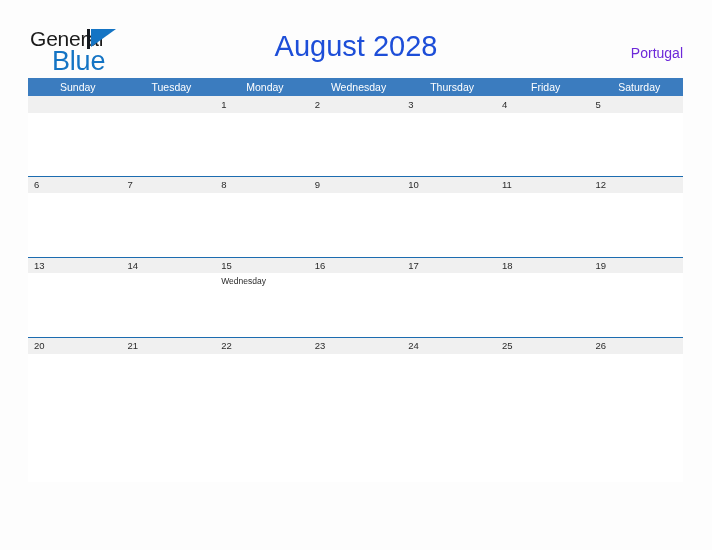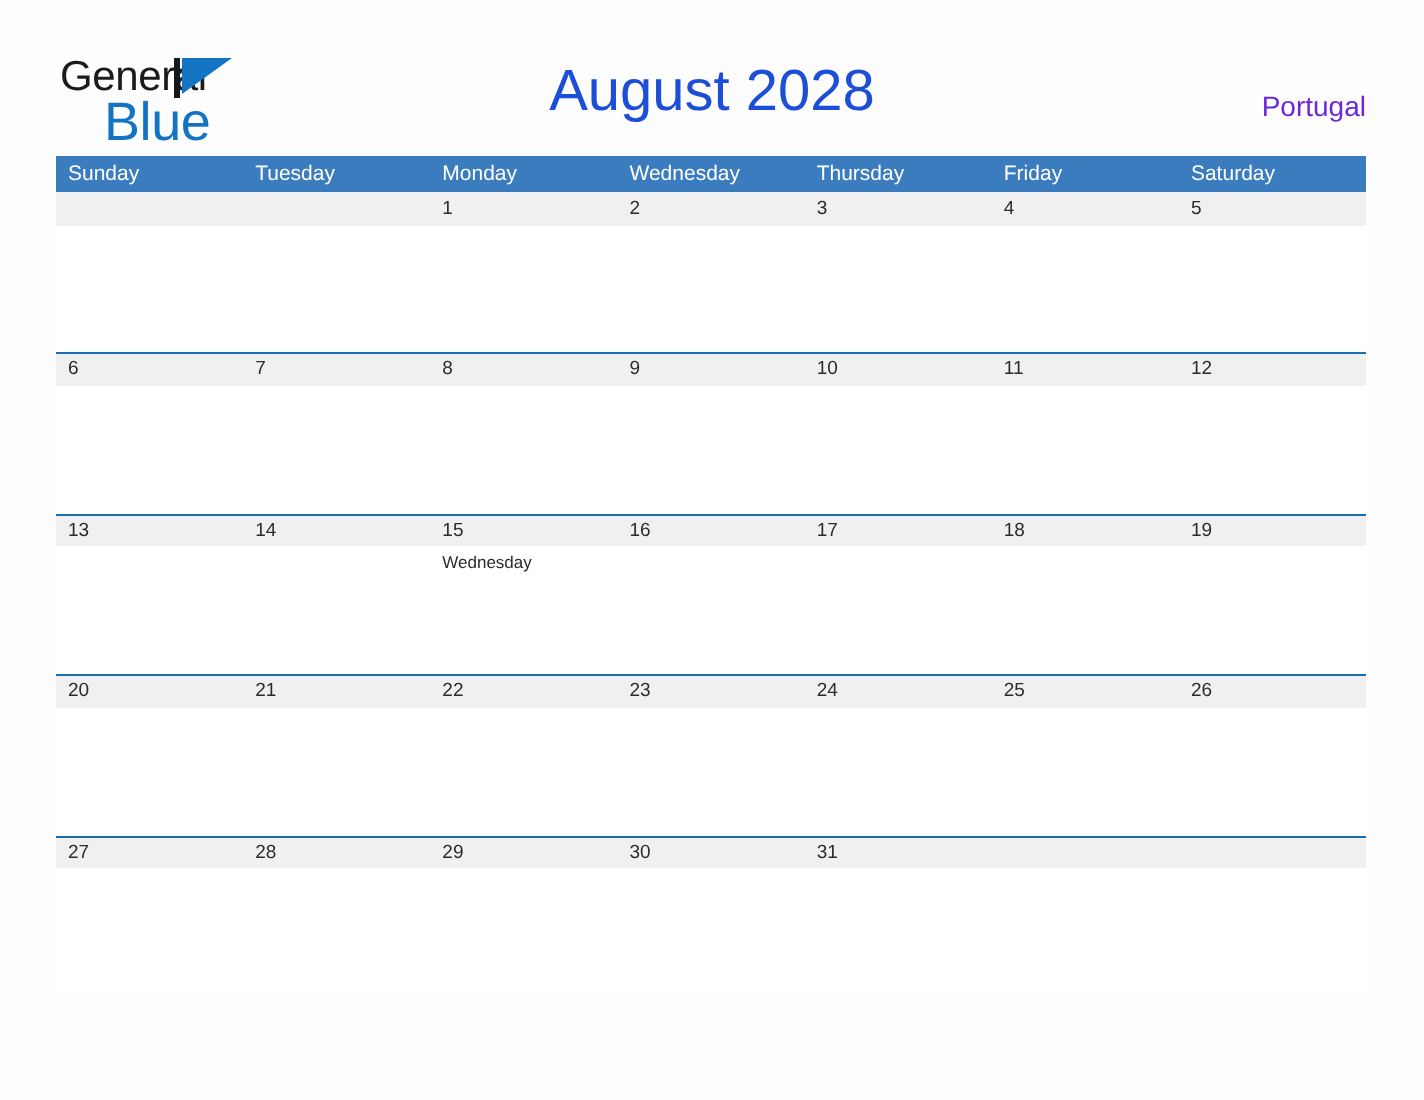--- a/index.html
+++ b/index.html
@@ -104,20 +104,21 @@
   .weekday-cell {
     flex: 1 1 0;
     color: #ffffff;
     font-size: 10.5px;
     line-height: 18px;
     padding-left: 6px;
     box-sizing: border-box;
     font-family: "Liberation Sans", sans-serif;
     white-space: nowrap;
     overflow: hidden;
+    text-align: center;
   }
 
   .week-row {
     width: 655px;
     position: relative;
   }
   .week-row .numbers {
     display: flex;
     width: 655px;
     height: 17px;
@@ -273,29 +274,20 @@
             <div class="ev-cell"></div>
             <div class="ev-cell"></div>
             <div class="ev-cell"></div>
             <div class="ev-cell"></div>
             <div class="ev-cell"></div>
             <div class="ev-cell"></div>
             <div class="ev-cell"></div>
           </div>
         </div>
         <div class="week-row has-top-rule">
-          <div class="numbers">
-            <div class="num-cell">27</div>
-            <div class="num-cell">28</div>
-            <div class="num-cell">29</div>
-            <div class="num-cell">30</div>
-            <div class="num-cell">31</div>
-            <div class="num-cell empty"></div>
-            <div class="num-cell empty"></div>
-          </div>
           <div class="events" style="height: 64px;">
             <div class="ev-cell"></div>
             <div class="ev-cell"></div>
             <div class="ev-cell"></div>
             <div class="ev-cell"></div>
             <div class="ev-cell"></div>
             <div class="ev-cell"></div>
             <div class="ev-cell"></div>
           </div>
         </div>

